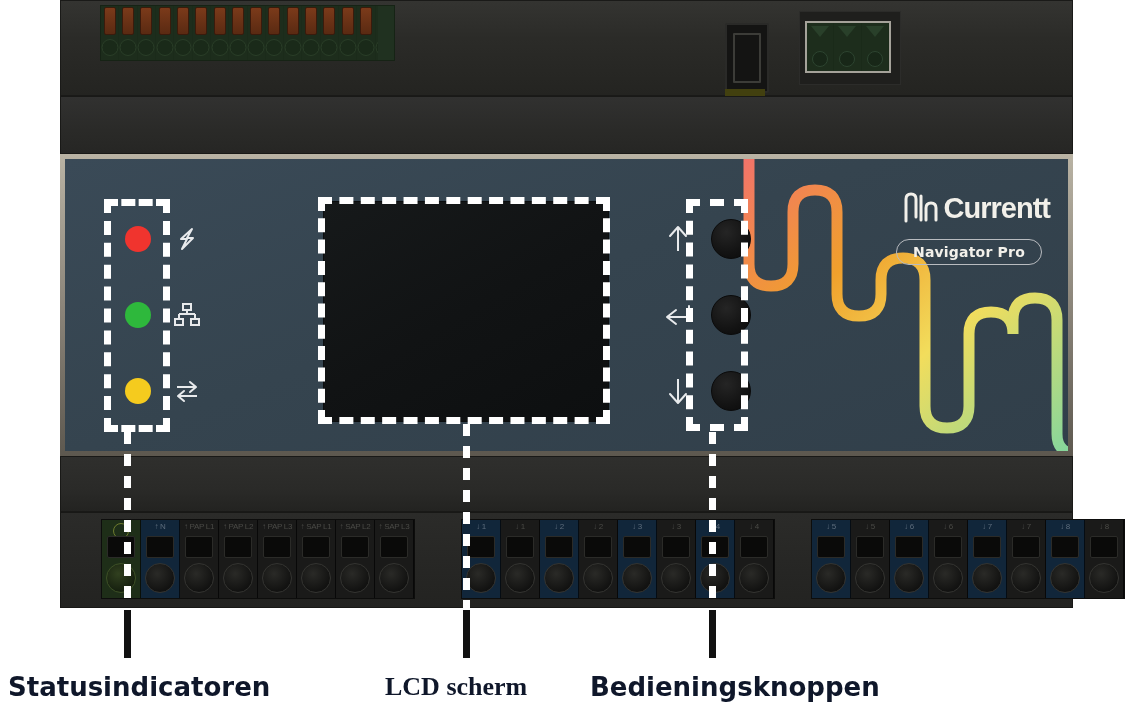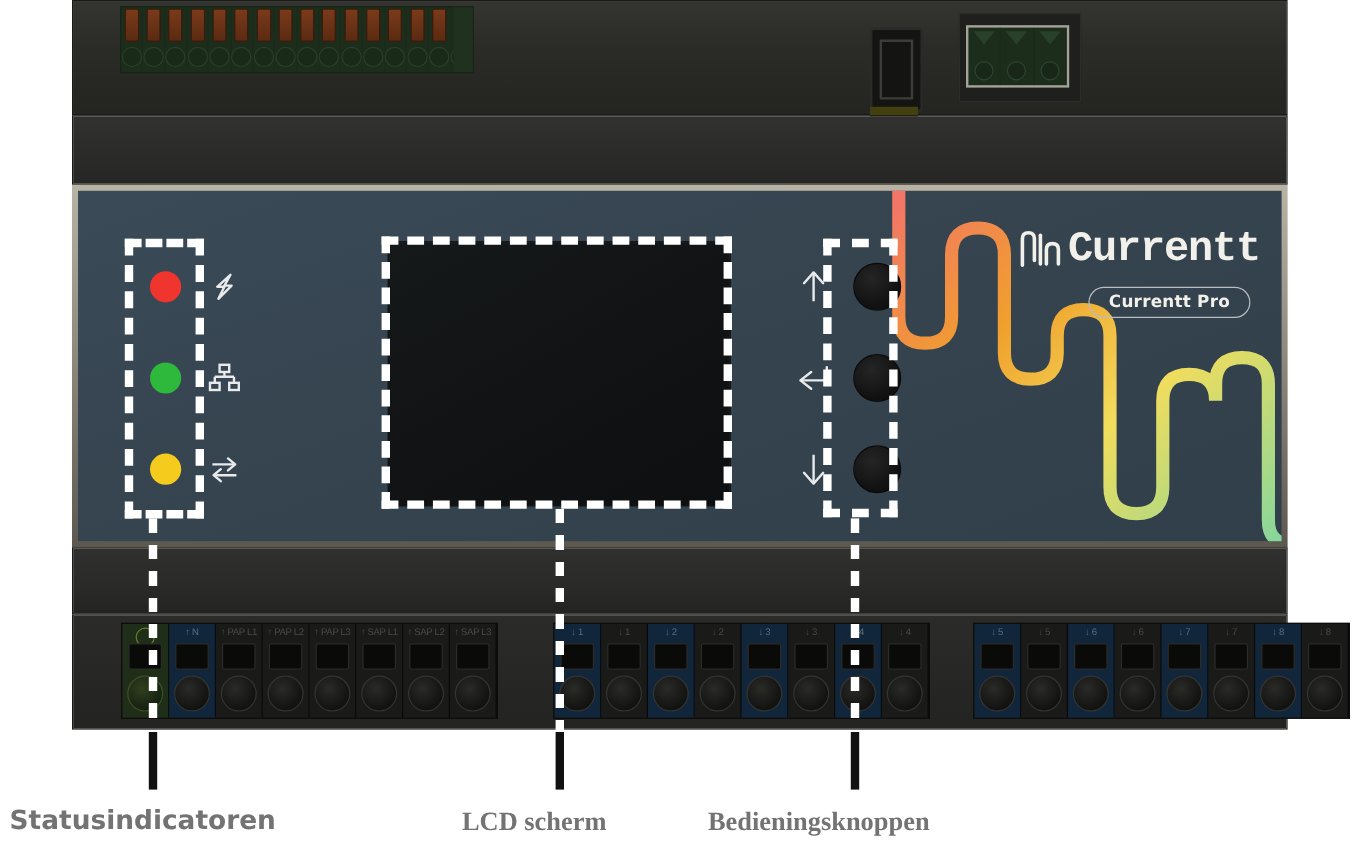--- a/index.html
+++ b/index.html
@@ -340,23 +340,23 @@
     display: flex;
     flex-direction: column;
     align-items: flex-end;
   }
   #brand-row {
     display: flex;
     align-items: center;
     gap: 2px;
   }
   #brand-name {
-    font-family: Liberation Mono, monospace;
+    font-family: Liberation Sans, sans-serif;
     font-weight: bold;
-    font-size: 35px;
+    font-size: 29px;
     color: #f2f0ea;
     letter-spacing: -1px;
   }
   #brand-badge {
     margin-top: 10px;
     margin-right: 8px;
     border: 1.5px solid #b9bcc0;
     border-radius: 16px;
     padding: 4px 16px;
     font-size: 14px;
@@ -385,22 +385,22 @@
   .dash-box {
     position: absolute;
     border: 7px dashed #ffffff;
     box-sizing: border-box;
   }
 
   .callout-label {
     position: absolute;
     font-family: "DejaVu Sans", sans-serif;
     font-weight: bold;
-    font-size: 22px;
-    color: #737373;
+    font-size: 26px;
+    color: #0f172a;
     white-space: nowrap;
   }
 </style>
 </head>
 <body>
 
 <div id="device">
 
   <div id="top-section" class="housing-band">
     <div id="top-section-inner"></div>
@@ -508,21 +508,21 @@
 
       <div id="brand">
         <div id="brand-row">
           <svg width="42" height="42" viewBox="0 0 42 42">
             <path d="M6 34 L6 12 Q6 7 11 7 Q16 7 16 12 L16 30" fill="none" stroke="#f2f0ea" stroke-width="3" stroke-linecap="round"></path>
             <line x1="21" y1="9" x2="21" y2="33" stroke="#f2f0ea" stroke-width="3" stroke-linecap="round"></line>
             <path d="M26 33 L26 21 Q26 16 31 16 Q36 16 36 21 L36 33" fill="none" stroke="#f2f0ea" stroke-width="3" stroke-linecap="round"></path>
           </svg>
           <span id="brand-name">Currentt</span>
         </div>
-        <div id="brand-badge">Currentt Pro</div>
+        <div id="brand-badge">Navigator Pro</div>
       </div>
 
       <div id="led-group">
         <div class="led-row">
           <div class="led" style="background:#f0342e"></div>
           <div class="led-icon">
             <svg width="26" height="26" viewBox="0 0 26 26">
               <path d="M18 3 L7 13 L13 13 L8 23 L19 12 L13 12 Z" fill="none" stroke="#e8eaec" stroke-width="2" stroke-linejoin="round"></path>
             </svg>
           </div>
@@ -730,13 +730,13 @@
 <div class="callout-solid" style="left:124px; top:610px; height:48px;"></div>
 
 <div class="callout-dash" style="left:463px; top:424px; height:186px;"></div>
 <div class="callout-solid" style="left:463px; top:610px; height:48px;"></div>
 
 <div class="callout-dash" style="left:709px; top:432px; height:178px;"></div>
 <div class="callout-solid" style="left:709px; top:610px; height:48px;"></div>
 
 <div class="callout-label" style="left:8px;   top:672px;">Statusindicatoren</div>
 <div class="callout-label" style="left:385px; top:672px;font-family:Liberation Serif, serif;">LCD scherm</div>
-<div class="callout-label" style="left:590px; top:672px;font-family:Liberation Serif, serif;">Bedieningsknoppen</div>
+<div class="callout-label" style="left:590px; top:672px;">Bedieningsknoppen</div>
 
 </body></html>

